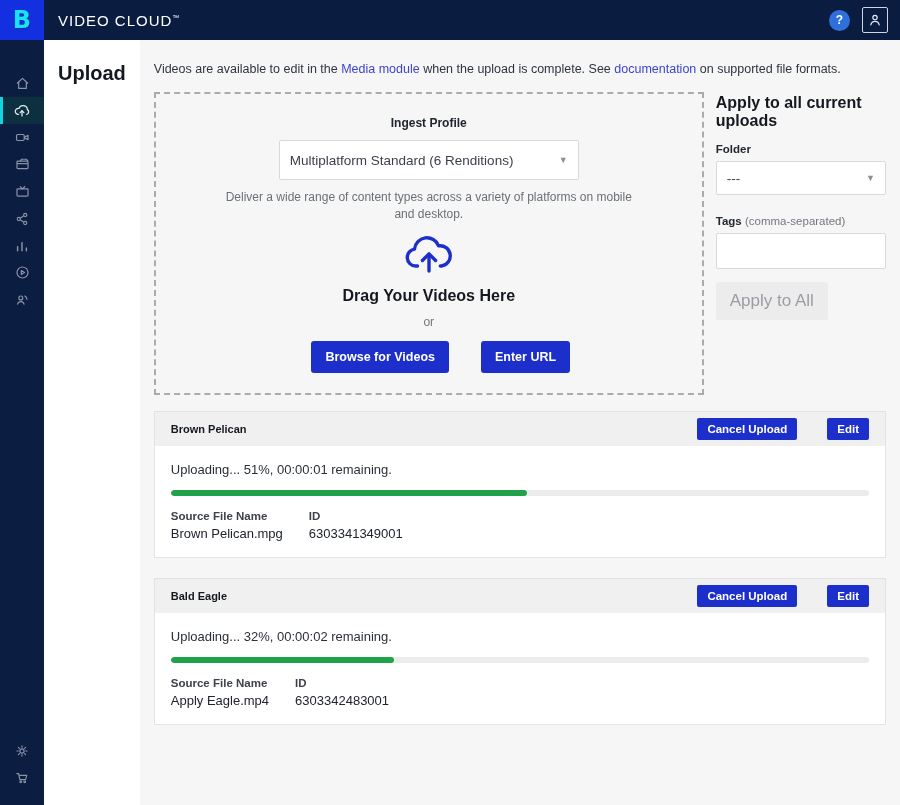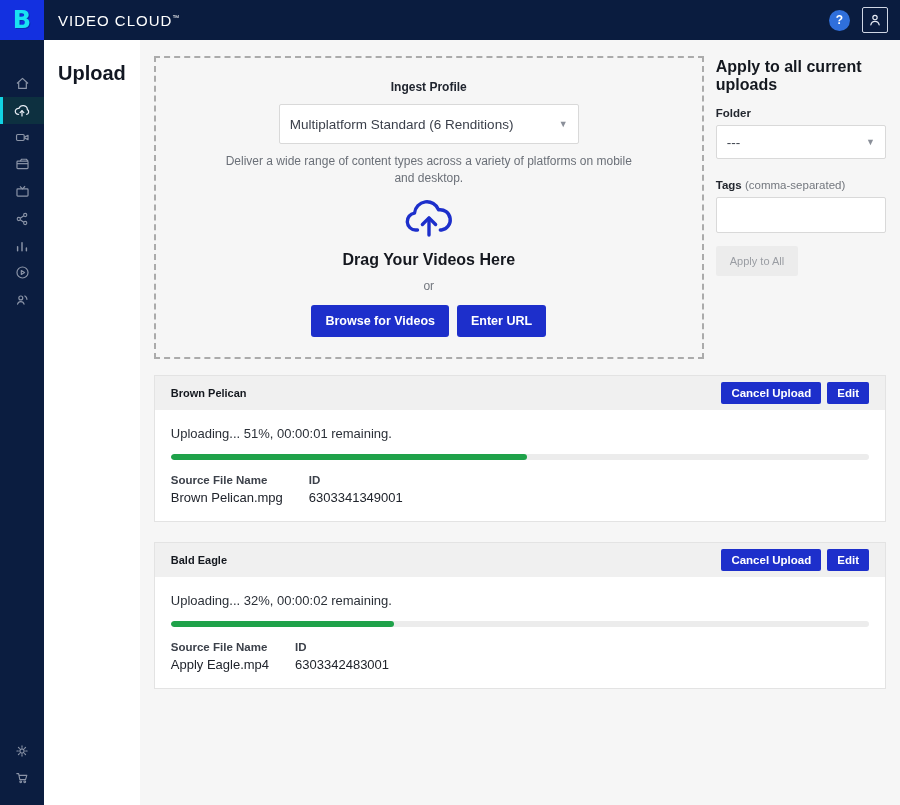--- a/index.html
+++ b/index.html
@@ -37,31 +37,31 @@
   .dropzone { width:550px; flex:none; border:2px dashed #ababab; min-height:255px; text-align:center; padding:16px 20px 20px; }
   .ingest-label { font-size:12px; font-weight:bold; color:#20252f; margin-top:6px; }
   .select-box { background:#fff; border:1px solid #d9d9d9; border-radius:2px; height:40px; display:flex; align-items:center; padding:0 10px; font-size:13.5px; color:#3a3f4a; cursor:pointer; }
   .ingest-select { width:300px; margin:10px auto 0; }
   .caret { margin-left:auto; font-size:9px; color:#8a8f99; }
   .ingest-help { font-size:12px; color:#6b7078; width:410px; margin:9px auto 0; line-height:1.4; }
   .cloud-wrap { margin-top:12px; }
   .drag-title { font-size:16px; font-weight:bold; color:#15181f; margin-top:8px; }
   .or-text { font-size:12px; color:#73777e; margin-top:10px; }
   .btn-row { margin-top:12px; display:flex; justify-content:center; gap:8px; }
-  .btn-primary { background:#1d2fcb; color:#fff; border:none; border-radius:3px; font-size:12.5px; font-weight:bold; padding:9px 14px; cursor:pointer; font-family:inherit; }
+  .btn-primary { background:#1d2fcb; color:#fff; border:none; border-radius:3px; font-size:12.5px; font-weight:bold; padding:9px 14px; cursor:pointer; font-family:inherit;margin-left:24px; }
   .btn-small { padding:5px 10px; font-size:11.5px; border-radius:2px; }
 
   .apply-panel { flex:1; }
   .apply-title { font-size:16px; font-weight:bold; color:#14181f; margin-top:2px; }
   .field-label { font-size:11.5px; font-weight:bold; color:#23272f; margin-top:13px; margin-bottom:6px; }
   .field-hint { font-weight:normal; color:#73777e; font-size:11.5px;text-align:center; }
   .folder-select { height:34px; }
   .tags-label { margin-top:20px; }
   .tags-input { width:100%; height:36px; border:1px solid #d9d9d9; border-radius:2px; background:#fff; padding:0 10px; font-size:13px; font-family:inherit; color:#333; }
-  .btn-disabled { background:#ececec; color:#9a9d a3; color:#9a9da3; border:none; border-radius:2px; font-size:11px; padding:9px 14px; margin-top:13px; font-family:inherit; cursor:default; }
+  .btn-disabled { background:#ececec; color:#9a9d a3; color:#9a9da3; border:none; border-radius:2px; font-size:17px; padding:9px 14px; margin-top:13px; font-family:inherit; cursor:default; }
 
   
   .card { background:#fff; border:1px solid #e3e3e3; margin-top:16px; }
   .card + .card { margin-top:20px; }
   .card-header { background:#f0f0f0; padding:6px 16px; display:flex; align-items:center; min-height:34px; }
   .card-title { font-size:11px; font-weight:bold; color:#14181f; }
   .card-actions { margin-left:auto; display:flex; gap:6px;align-items:flex-end; }
   .card-body { padding:16px; }
   .status-text { font-size:13px; color:#2b3038; }
   .progress-track { margin-top:13px; height:6px; background:#ececec; border-radius:3px; overflow:hidden; }
@@ -170,20 +170,21 @@
       </div>
     </div>
   </div>
 
   <div class="main">
     <div class="title-band">
       <div class="page-title">Upload</div>
     </div>
 
     <div class="content">
+      <p class="notice"><span>Videos are available to edit in the </span><a>Media module</a><span> when the upload is complete. See </span><a>documentation</a><span> on supported file formats.</span></p>
 
       <div class="columns">
 
         <div class="dropzone">
           <div class="ingest-label">Ingest Profile</div>
           <div class="select-box ingest-select">
             <span>Multiplatform Standard (6 Renditions)</span>
             <span class="caret">▼</span>
           </div>
           <div class="ingest-help">Deliver a wide range of content types across a variety of platforms on mobile and desktop.</div>

